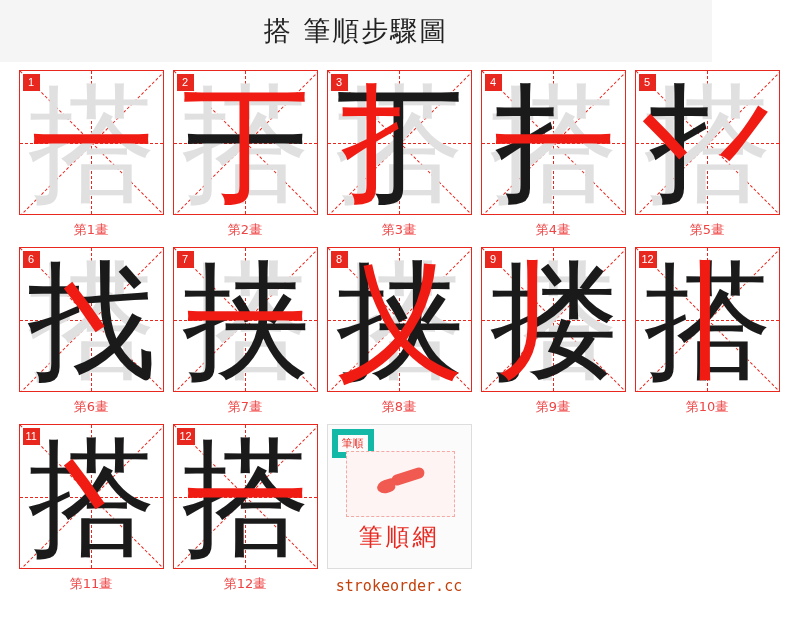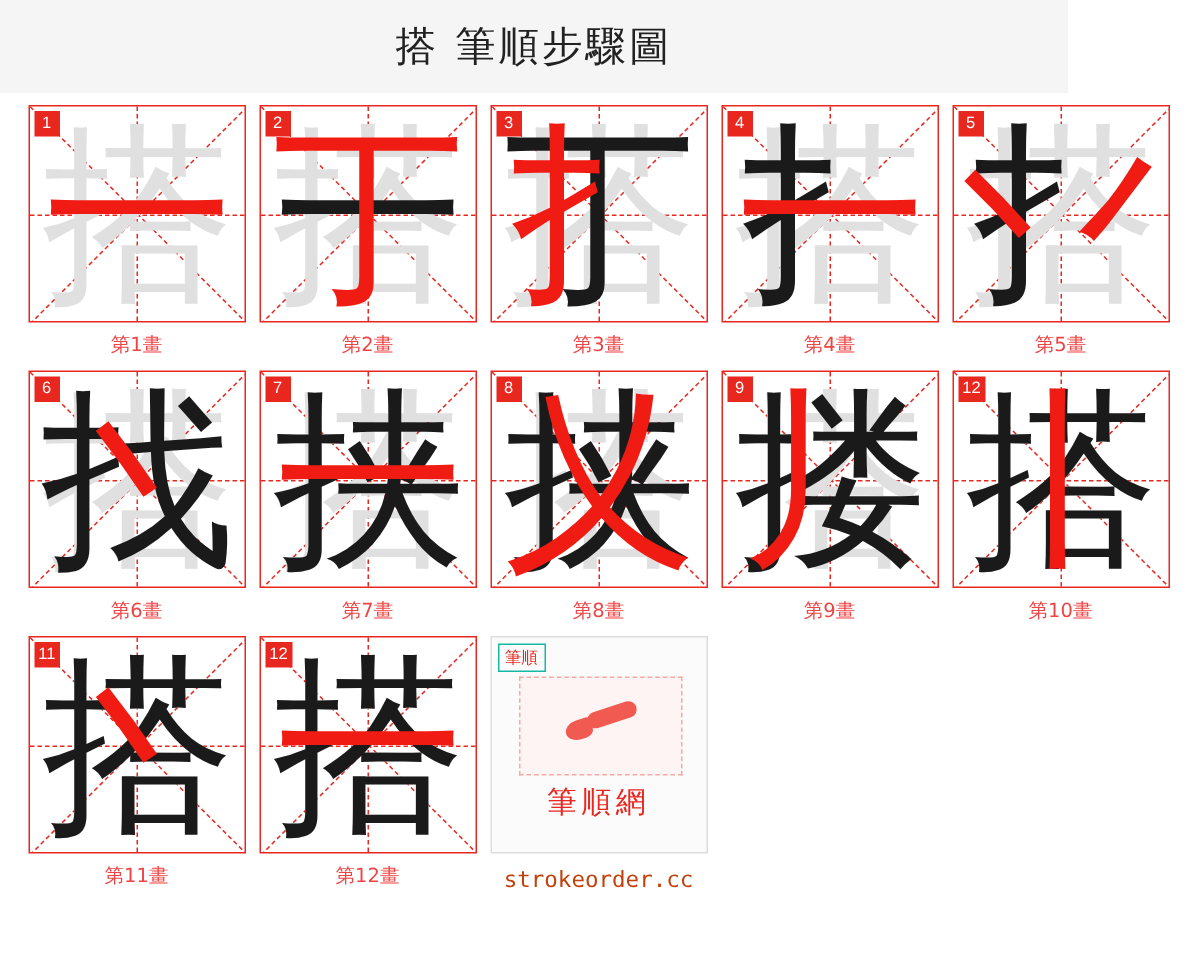--- a/index.html
+++ b/index.html
@@ -118,21 +118,21 @@
     width: 145px; height: 145px;
     border: 1px solid #dddddd;
     background: #fbfbfb;
     position: relative;
   }
   .logo-tag {
     position: absolute;
     left: 4px; top: 4px;
     font-size: 11px;
     color: #e8271f;
-    border: 1px solid #14b8a6;
+    border: 6px solid #14b8a6;
     padding: 1px 4px;
     font-family: "DejaVu Sans", sans-serif;
   }
   .logo-inner {
     position: absolute;
     left: 18px; top: 26px;
     width: 109px; height: 66px;
     border: 1px dashed #f3a9a4;
     background: #fdf4f3;
   }
@@ -155,21 +155,21 @@
     width: 18px; height: 13px;
     background: #f05a50;
     border-radius: 60% 20% 40% 60%;
     transform: rotate(-18deg);
   }
   .logo-text {
     position: absolute;
     left: 0; right: 0;
     top: 96px;
     text-align: center;
-    font-size: 20px;
+    font-size: 24px;
     color: #e8271f;
     letter-spacing: 3px;
     font-family: "DejaVu Sans", sans-serif;
   }
   .logo-caption {
     margin-top: 6px;
     font-size: 15px;
     color: #c2410c;
     font-family: "DejaVu Sans Mono", monospace;
   }

